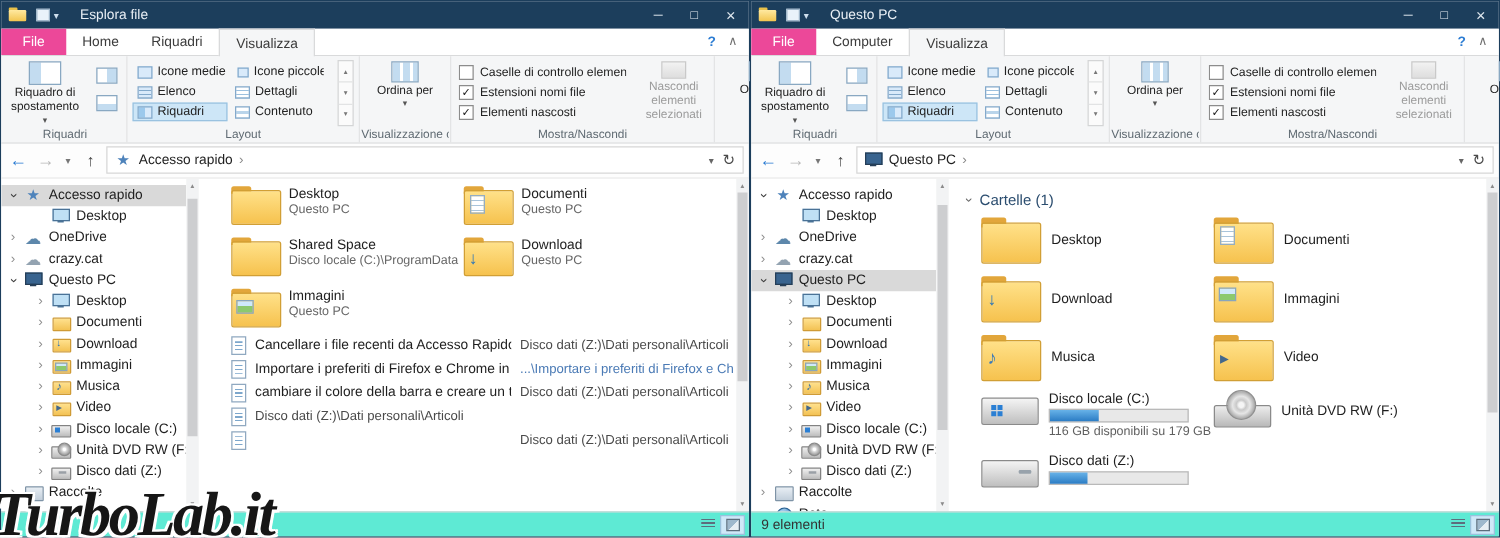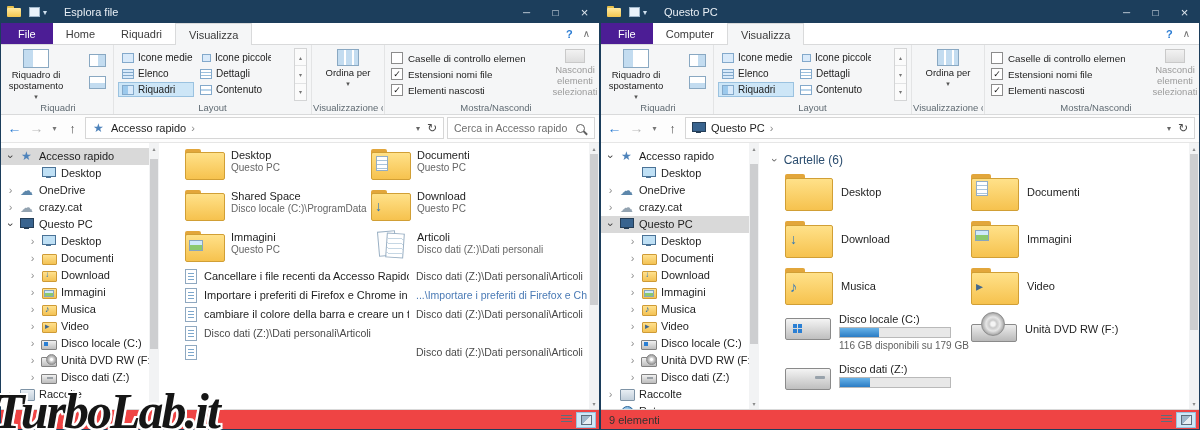--- a/index.html
+++ b/index.html
@@ -18,31 +18,31 @@
 .qat-btn{width:11px;height:10px;border:1px solid #9fb6ca;background:#e9f2fa;margin-right:3px;flex:0 0 11px}
 .qat-dd{font-size:8px;color:#cfe0ee;margin-right:4px}
 .tb-title{margin-left:13px;font-size:11px;color:#e9eff5;white-space:nowrap}
 .tb-controls{margin-left:auto;display:flex;height:22px}
 .tb-btn{width:29px;display:flex;align-items:center;justify-content:center;font-size:10px;color:#dfe7ee}
 .tb-btn.close{font-size:13px}
 
 
 .tabrow{flex:0 0 22px;background:#fff;display:flex;align-items:stretch;border-bottom:1px solid #d9dadb}
 .tab{padding:0 13px;color:#3b3b3b;display:flex;align-items:center;white-space:nowrap}
-.tab.file{background:#4c1d95;color:#fff;padding:0 17px}
+.tab.file{background:#ec4899;color:#fff;padding:0 17px}
 .tab.active{background:#f5f6f7;border:1px solid #d9dadb;border-bottom:none;margin-bottom:-1px;position:relative;z-index:2}
 .tab-right{margin-left:auto;display:flex;align-items:center;gap:10px;padding-right:9px}
 .rb-help{color:#2b7cd3;font-weight:bold}
 .rb-collapse{color:#707070;font-size:10px}
 
 
 .ribbon{flex:0 0 59px;background:#f5f6f7;border-bottom:1px solid #d9dadb;display:flex;padding-left:2px}
 .rgroup{position:relative;border-right:1px solid #e3e4e5;padding:3px 4px 13px 4px;display:flex}
 .g-opt{border-right:none}
-.g-body{display:flex;gap:20px}
+.g-body{display:flex;gap:8px}
 .rgroup-label{position:absolute;left:1px;right:1px;bottom:1px;text-align:center;font-size:9.5px;color:#5f6a72;white-space:nowrap;overflow:hidden}
 .bigbtn{display:flex;flex-direction:column;align-items:center;text-align:center;font-size:9.5px;line-height:1.15;color:#222;width:64px;gap:1px;padding-top:1px}
 .bigbtn .bb-txt{max-width:62px}
 .bigbtn .dd{font-size:7px;color:#555}
 .bigbtn.disabled{color:#9b9b9b}
 .g-pane .bigbtn{width:58px}
 .ic-navpane{width:26px;height:19px;border:1px solid #89a8c2;background:linear-gradient(to right,#c3dcf0 0 9px,#fff 9px);margin-bottom:1px}
 .pane-col{display:flex;flex-direction:column;gap:2px;padding-top:2px}
 .smbtn{width:24px;height:20px;display:flex;align-items:center;justify-content:center}
 .ic-prevpane{width:17px;height:13px;border:1px solid #89a8c2;background:linear-gradient(to right,#fff 0 8px,#c3dcf0 8px)}
@@ -173,21 +173,21 @@
 .dic.ic-dvd-drive::before{content:"";position:absolute;left:0;top:12px;width:44px;height:16px;background:linear-gradient(#ededed,#b9b9b9);border:1px solid #8a8a8a;border-radius:2px}
 .dic.ic-dvd-drive::after{content:"";position:absolute;left:10px;top:0;width:22px;height:22px;border-radius:50%;border:1px solid #909090;background:radial-gradient(circle,#f5f5f5 2px,#c9c9c9 4px,#e6e6e6 7px,#a8a8a8 11px)}
 .dinfo{display:flex;flex-direction:column;gap:2px;padding-top:1px;min-width:0}
 .dname{font-size:11px;white-space:nowrap}
 .dname.center{padding-top:10px}
 .dbar{width:112px;height:11px;border:1px solid #b9b9b9;background:#e8e8e8}
 .dfill{display:block;height:100%;background:linear-gradient(#67b2e8,#2b7cc4)}
 .dcap{font-size:10px;color:#5f5f5f;white-space:nowrap}
 
 
-.statusbar{flex:0 0 20px;background:#ef4444;border-top:1px solid #d9d9d9;display:flex;align-items:center;padding:0 3px 0 8px}
+.statusbar{flex:0 0 20px;background:#5eead4;border-top:1px solid #d9d9d9;display:flex;align-items:center;padding:0 3px 0 8px}
 .st-count{color:#333}
 .st-views{margin-left:auto;display:flex}
 .vbtn{width:20px;height:16px;display:flex;align-items:center;justify-content:center;border:1px solid transparent}
 .vbtn.active{background:#cfe8f8;border-color:#9ac2dd}
 .ic-viewlist{width:11px;height:9px;background:repeating-linear-gradient(to bottom,#5d6d7c 0 1px,transparent 1px 3px)}
 .ic-viewthumb{width:11px;height:10px;border:1px solid #5d6d7c;background:linear-gradient(135deg,#9fb8cc 0 50%,#e8eef3 50%)}
 
 
 .watermark{position:absolute;left:-6px;bottom:-10px;z-index:60;font-family:"Liberation Serif","DejaVu Serif",serif;font-style:italic;font-weight:700;font-size:50px;letter-spacing:-2px;color:#161616;pointer-events:none;
 text-shadow:-2px -2px 0 #fff,2px -2px 0 #fff,-2px 2px 0 #fff,2px 2px 0 #fff,0 -2px 0 #fff,0 2px 0 #fff,-2px 0 0 #fff,2px 0 0 #fff}
@@ -325,24 +325,20 @@
     <span class="nav up">↑</span>
     <div class="addr-box">
       <span class="icbox ic-star"></span>
       <span class="addr-crumb">Accesso rapido</span>
       <span class="crumb-sep">›</span>
       <span class="addr-right">
         <span class="dd2">▾</span>
         <span class="refr">↻</span>
       </span>
     </div>
-    <div class="searchbox">
-      <input class="search-input" placeholder="Cerca in Accesso rapido" style="">
-      <span class="ic-search"></span>
-    </div>
   </div>
 
   <div class="main">
     <div class="sidebar">
       <div class="sb-item sel">
           <span class="sb-chev exp">›</span>
           <span class="icbox ic-star"></span>
           <span class="sb-lbl">Accesso rapido</span>
         </div>
       <div class="sb-item ind1">
@@ -461,27 +457,20 @@
                 <span class="tsub">Questo PC</span>
               </span>
             </div>
           <div class="tile">
               <span class="fold ic-folder-down">
                 <i class="ovl"></i>
               </span>
               <span class="tinfo">
                 <span class="tname">Download</span>
                 <span class="tsub">Questo PC</span>
-              </span>
-            </div>
-          <div class="tile">
-              <span class="fold ic-files"></span>
-              <span class="tinfo">
-                <span class="tname">Articoli</span>
-                <span class="tsub">Disco dati (Z:)\Dati personali</span>
               </span>
             </div>
         </div>
       </div>
       <div class="recent">
         <div class="rrow">
             <i class="ic-docfile"></i>
             <span class="rname">Cancellare i file recenti da Accesso Rapido.doc</span>
             <span class="rpath">Disco dati (Z:)\Dati personali\Articoli</span>
           </div>
@@ -753,21 +742,21 @@
       <span class="sc-ar">▴</span>
       <span class="sc-track">
           <span class="sc-thumb" style="top:4%;height:74%"></span>
         </span>
       <span class="sc-ar">▾</span>
     </div>
 
     <div class="content">
       <div class="sec-header">
         <span class="sec-chev">›</span>
-        <span class="sec-title">Cartelle (6)</span>
+        <span class="sec-title">Cartelle (1)</span>
       </div>
       <div class="tile-cols">
         <div class="tcol">
           <div class="tile lg">
               <span class="fold lg ic-folder"></span>
               <span class="tname">Desktop</span>
             </div>
           <div class="tile lg">
               <span class="fold lg ic-folder-down">
                 <i class="ovl"></i>

